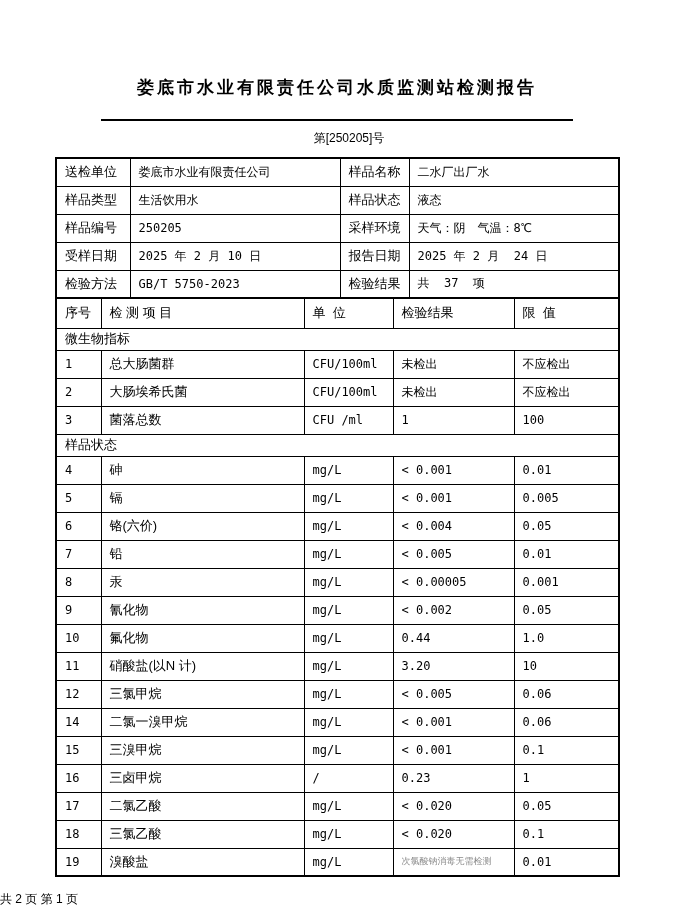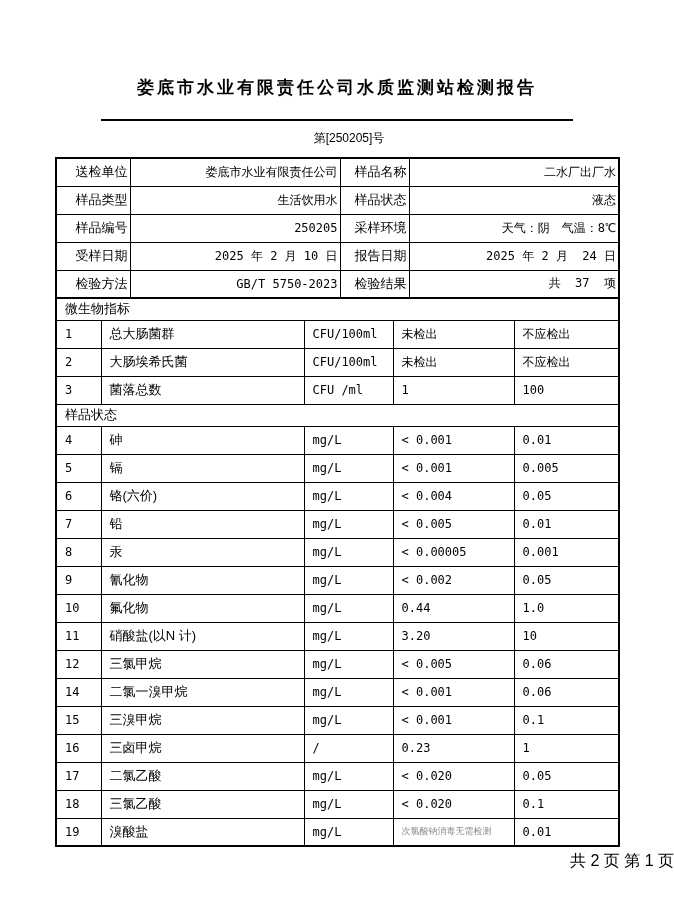--- a/index.html
+++ b/index.html
@@ -35,21 +35,21 @@
     font-size: 12px;
     padding-left: 24px;
   }
   table {
     border-collapse: collapse;
     table-layout: fixed;
     width: 563px;
     margin-left: 55px;
     border: 2px solid #000;
   }
-  .info-table { margin-top: 10px; text-align: right; }
+  .info-table { margin-top: 10px; }
   .results-table { margin-top: -2px; }
   td {
     border: 1px solid #000;
     padding: 0 2px 0 8px;
     font-size: 13px;
     vertical-align: middle;
     overflow: hidden;
     white-space: pre;
   }
   .info-table td { height: 28px; }
@@ -59,23 +59,23 @@
   .mono {
     font-family: "DejaVu Sans Mono", "Liberation Mono", monospace;
     font-size: 12px;
   }
   .note {
     font-size: 9px;
     color: #8c8c8c;
     letter-spacing: 0;
   }
   .footer {
-    margin-top: 4px;
-    text-align: right;
-    font-size: 16px;
+    margin-top: 14px;
+    text-align: left;
+    font-size: 12px;
   }
 </style>
 </head>
 <body>
 
 <div class="page">
 
   <div class="title-block">
     <div class="title">娄底市水业有限责任公司水质监测站检测报告</div>
   </div>
@@ -125,20 +125,27 @@
 
   <table class="results-table">
     <colgroup>
       <col style="width:45px">
         <col style="width:203px">
         <col style="width:89px">
         <col style="width:121px">
         <col style="width:105px">
     </colgroup>
     <tbody>
+        <tr class="header-row">
+          <td>序号</td>
+          <td>检 测 项 目</td>
+          <td>单  位</td>
+          <td>检验结果</td>
+          <td>限  值</td>
+        </tr>
         <tr class="section-row">
           <td colspan="5">微生物指标</td>
         </tr>
         <tr class="data-row">
           <td class="mono">1</td>
           <td>总大肠菌群</td>
           <td class="mono">CFU/100ml</td>
           <td class="mono">未检出</td>
           <td class="mono">不应检出</td>
         </tr>

